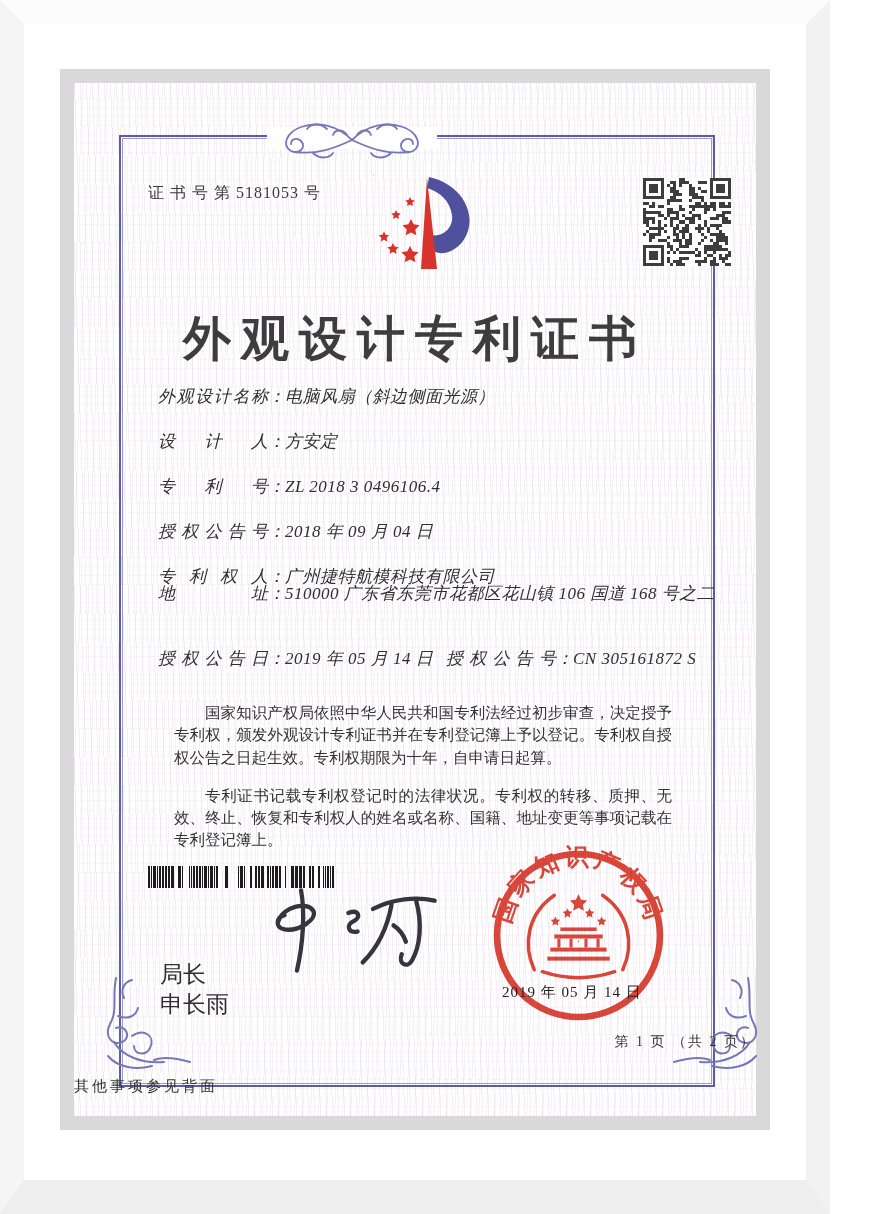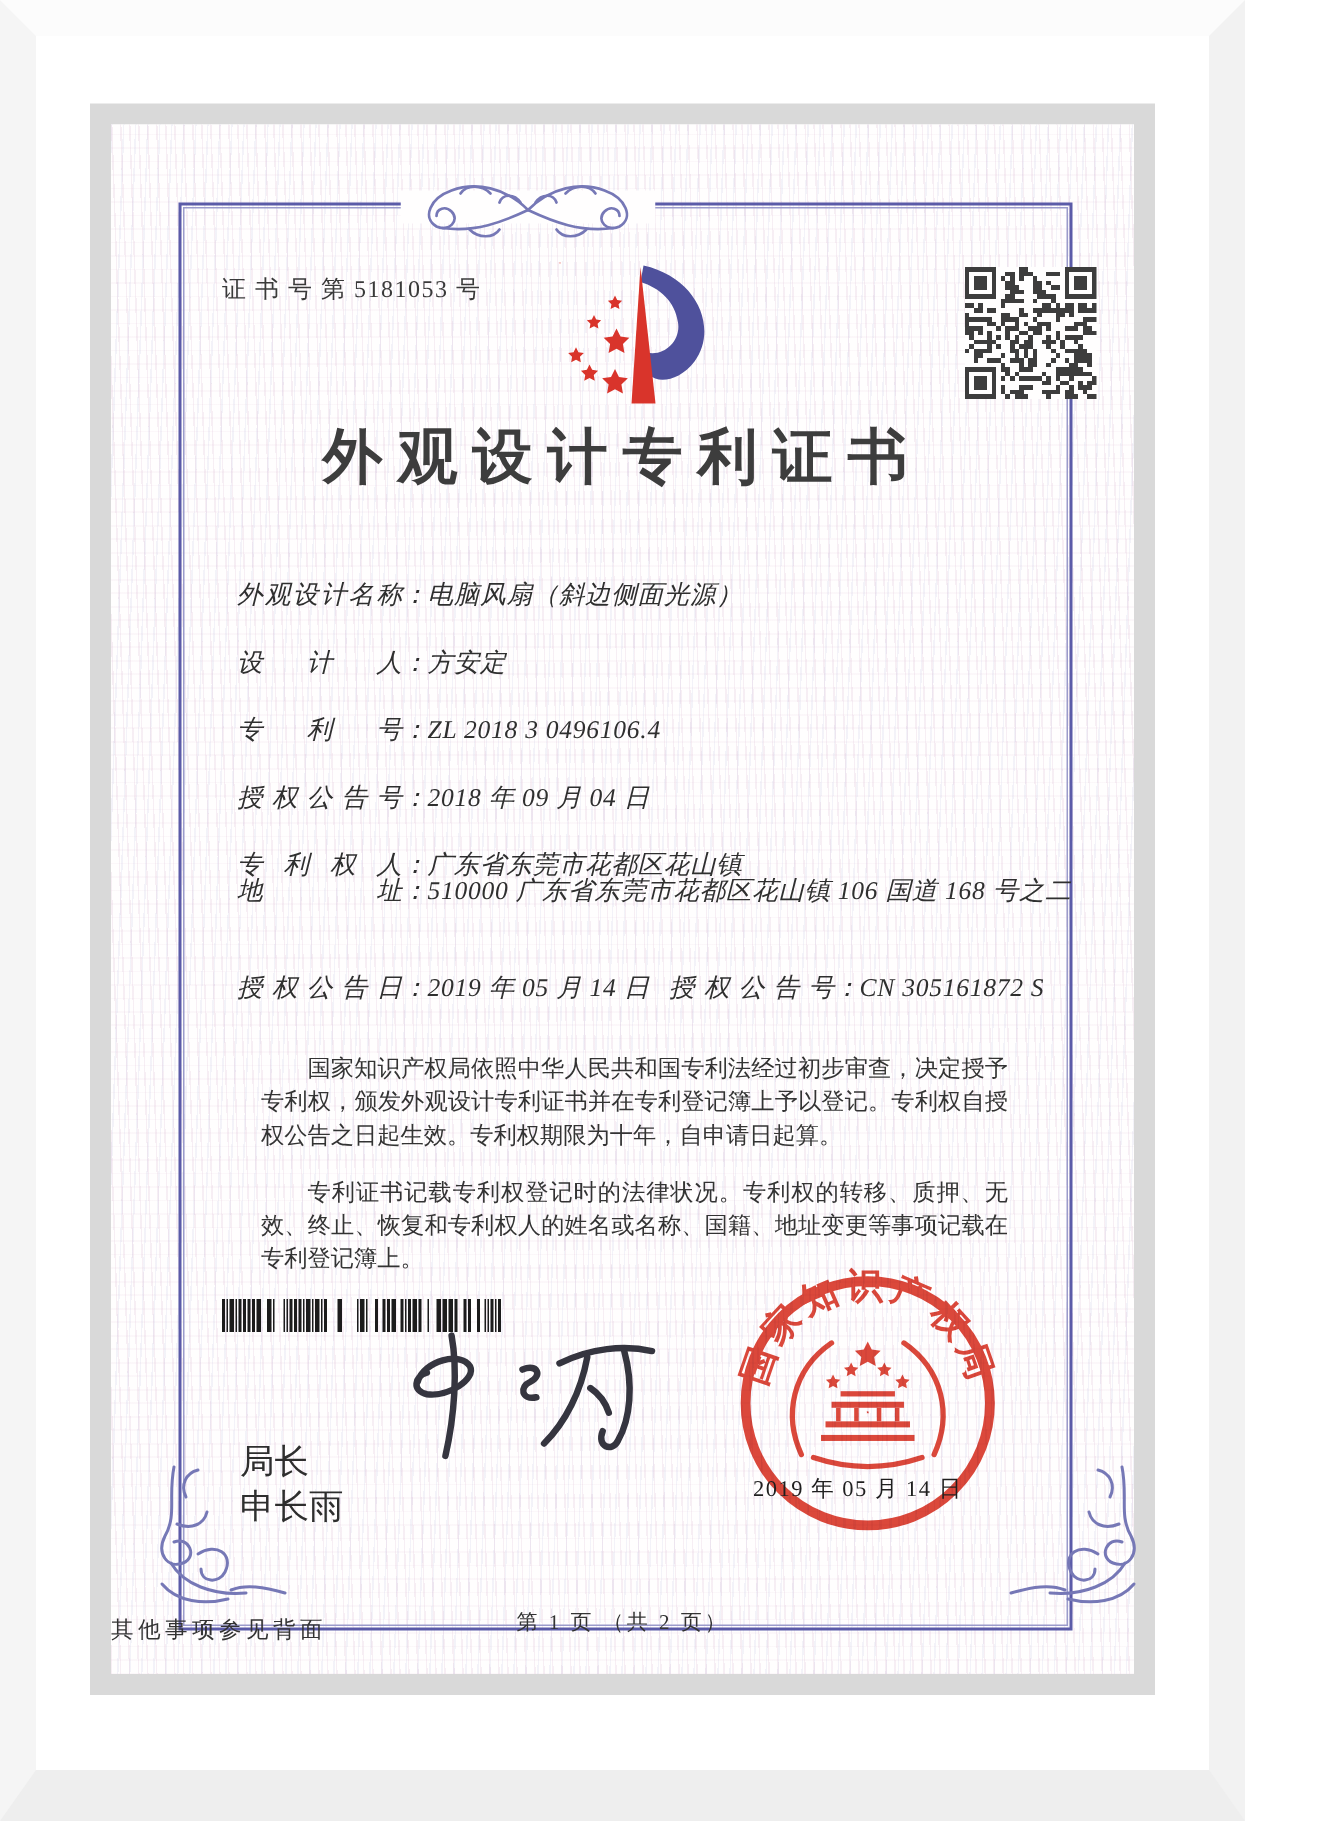--- a/index.html
+++ b/index.html
@@ -19,37 +19,37 @@
        repeating-linear-gradient(92deg, rgba(175,176,217,0.15) 0 1px, transparent 1px 8px),
        repeating-linear-gradient(0deg,  rgba(228,199,219,0.12) 0 1px, transparent 1px 9px),
        #fffefe;
      color:#2f2f2f;}
   .cert-border{position:absolute;left:45px;top:52px;right:41px;bottom:29px;border:2px solid #5b5ba8;}
   .cert-border::after{content:"";position:absolute;inset:1px;border:1px solid #9b9bcb;}
   .abs{position:absolute;}
   .cert-number{left:74px;top:100px;font-size:16px;letter-spacing:1px;color:#3a3a3a;}
   .logo{left:299px;top:92px;width:104px;height:102px;}
   .qr{left:569px;top:95px;width:88px;height:88px;}
-  .title{left:0;right:0;top:194px;text-align:center;font-size:40px;font-weight:600;
+  .title{left:0;right:0;top:224px;text-align:center;font-size:48px;font-weight:600;
          letter-spacing:10px;color:#3d3d3d;}
   .frow{left:84px;right:64px;font-size:17px;line-height:22px;white-space:nowrap;font-style:italic;}
   .lbl{display:inline-block;width:110px;text-align:justify;text-align-last:justify;vertical-align:top;}
   .colon{display:inline-block;width:17px;}
   .val{letter-spacing:.5px;}
   .pair2{position:absolute;left:288px;top:0;}
   .paras{left:84px;right:68px;top:603px;font-size:15.5px;line-height:22.3px;
          text-align:justify;color:#333;}
   .paras p{margin:16px;text-indent:2em;}
   .barcode{left:74px;top:783px;width:187px;height:22px;}
   .signerblk{left:86px;top:876px;font-family:"Liberation Sans","DejaVu Sans",sans-serif;
              font-size:23px;color:#2e2e2e;line-height:30px;font-weight:500;}
   .signature{left:188px;top:800px;width:185px;height:95px;}
   .seal{left:414px;top:762px;width:181px;height:181px;mix-blend-mode:multiply;opacity:.93;}
   .issue-date{left:428px;top:900px;font-size:15px;letter-spacing:1px;color:#1f1f1f;}
-  .page-info{left:0;right:0;top:950px;text-align:center;font-size:14px;letter-spacing:2px;color:#333;margin-top:40px;}
+  .page-info{left:0;right:0;top:950px;text-align:right;font-size:14px;letter-spacing:2px;color:#333;}
   .back-note{left:0;right:0;top:994px;text-align:left;font-size:15px;letter-spacing:3px;color:#333;}
   .orn-top{left:193px;top:34px;width:170px;height:46px;}
   .orn-bl{left:28px;top:893px;width:92px;height:96px;}
   .orn-br{left:596px;top:893px;width:92px;height:96px;transform:scaleX(-1);}
 </style>
 </head>
 <body>
 
 <div class="photo">
   <div class="frame1"></div>
@@ -438,21 +438,21 @@
           <div class="abs frow" style="top:348px">
             <span class="lbl">设 计 人</span><span class="colon">：</span><span class="val">方安定</span>
           </div>
           <div class="abs frow" style="top:393px">
             <span class="lbl">专 利 号</span><span class="colon">：</span><span class="val">ZL 2018 3 0496106.4</span>
           </div>
           <div class="abs frow" style="top:438px">
             <span class="lbl">授权公告号</span><span class="colon">：</span><span class="val">2018 年 09 月 04 日</span>
           </div>
           <div class="abs frow" style="top:483px">
-            <span class="lbl">专 利 权 人</span><span class="colon">：</span><span class="val">广东省东莞市花都区花山镇</span>
+            <span class="lbl">专 利 权 人</span><span class="colon">：</span><span class="val">广州捷特航模科技有限公司</span>
           </div>
           <div class="abs frow" style="top:500px">
             <span class="lbl">地 址</span><span class="colon">：</span><span class="val">510000 广东省东莞市花都区花山镇 106 国道 168 号之二</span>
           </div>
           <div class="abs frow" style="top:565px">
             <span class="lbl">授权公告日</span><span class="colon">：</span><span class="val">2019 年 05 月 14 日</span>
             <span class="pair2">
               <span class="lbl">授权公告号</span><span class="colon">：</span><span class="val">CN 305161872 S</span>
             </span>
           </div>

